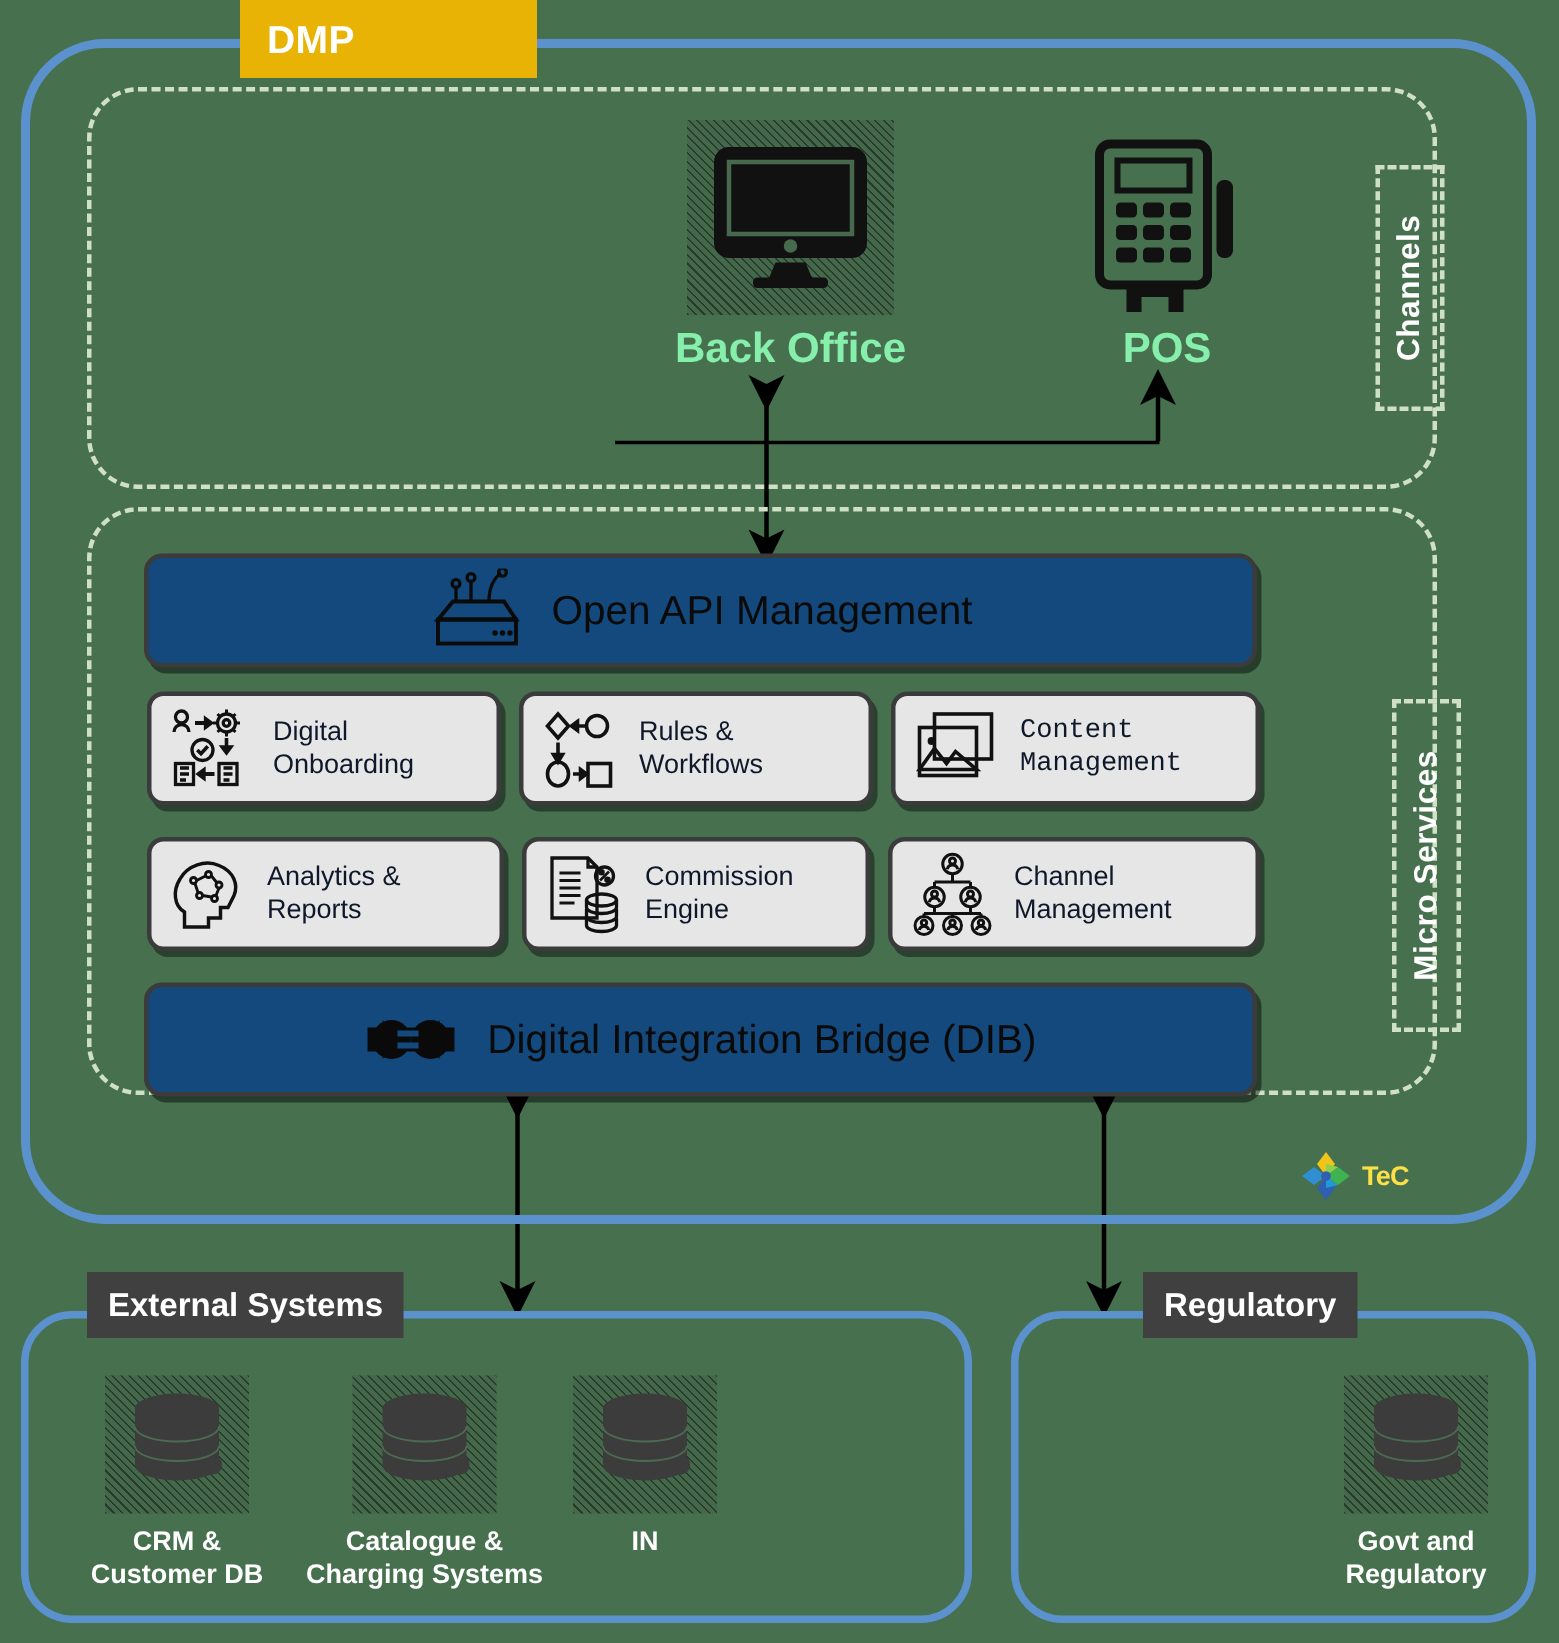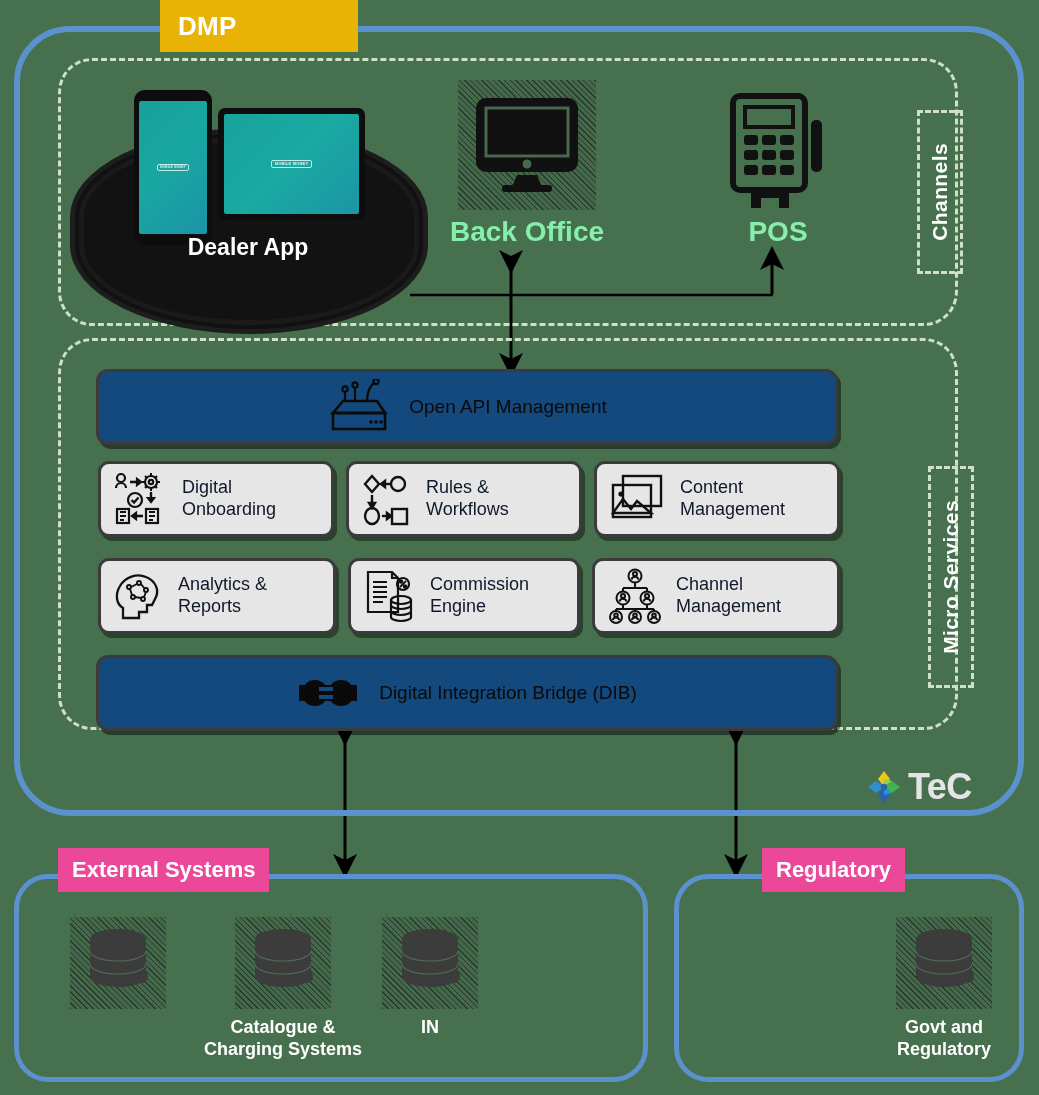--- a/index.html
+++ b/index.html
@@ -109,21 +109,21 @@
   .pos-wrap { left: 716px; top: 92px; width: 124px; height: 164px; }
   .icon-pad { display: flex; align-items: center; justify-content: center; }
 
   
   .bluebar {
     background: #14497d;
     border: 3px solid #3b3b3b;
     border-radius: 12px;
     display: flex; align-items: center; justify-content: center;
     gap: 20px;
-    color: #0a0a0a; font-size: 19px;
+    color: #0a0a0a; font-size: 27px;
     box-shadow: 3px 4px 0 rgba(0,0,0,.45);
   }
   .apibar { left: 96px; top: 369px; width: 742px; height: 76px; }
   .dibbar { left: 96px; top: 655px; width: 742px; height: 76px; }
 
   
   .card {
     background: #e6e6e6;
     border: 3px solid #3b3b3b;
     border-radius: 11px;
@@ -138,40 +138,40 @@
   .card-icon { flex: 0 0 auto; display: flex; align-items: center; justify-content: center; }
 
   
   .bot-box {
     border: 5px solid #5b91cd;
     border-radius: 34px;
   }
   .ext-box { left: 14px; top: 874px; width: 634px; height: 208px; }
   .reg-box { left: 674px; top: 874px; width: 350px; height: 208px; }
   .bot-tag {
-    background: #ec4899;
+    background: #404040;
     height: 44px;
     display: flex; align-items: center; justify-content: center;
     padding: 0 14px;
     color: #ffffff; font-size: 22px; font-weight: 600;
     white-space: nowrap;
   }
   .ext-tag { left: 58px; top: 848px; }
   .reg-tag { left: 762px; top: 848px; }
 
   .db-item { display: flex; flex-direction: column; align-items: center; }
   .db-cap {
     color: #ffffff; font-size: 18px; font-weight: 600;
     line-height: 1.2; text-align: center; margin-top: 8px;
     white-space: pre-line;
   }
 
   
   .tec { left: 866px; top: 766px; display: flex; align-items: center; gap: 6px; }
-  .tec-text { color: #e5e5e5; font-size: 36px; font-weight: bold; letter-spacing: -.5px; }
+  .tec-text { color: #fde047; font-size: 18px; font-weight: bold; letter-spacing: -.5px; }
 </style>
 </head>
 <body>
 
 <div id="root">
 
   <svg class="abs" style="left:0;top:0;width:1039px;height:1095px;pointer-events:none;" viewBox="0 0 1039 1095">
     <defs>
       <marker id="ah" markerWidth="10" markerHeight="10" refX="5" refY="5" orient="auto">
         <path d="M1,1 L9,5 L1,9 L3,5 Z" fill="#000"></path>
@@ -199,34 +199,20 @@
   <div class="abs dmp-box"></div>
 
   <div class="abs dashed channels-panel"></div>
 
   <div class="abs dashed micro-panel"></div>
 
   <div class="abs dmp-tag">
     <span>DMP</span>
   </div>
 
-  <div class="abs dealer-wrap">
-    <div class="abs dealer-blob"></div>
-    <div class="abs phone">
-      <div class="phone-screen">
-        <div class="mm-logo sm">MOBILE MONEY</div>
-      </div>
-    </div>
-    <div class="abs tablet">
-      <div class="tablet-screen">
-        <div class="mm-logo">MOBILE MONEY</div>
-      </div>
-    </div>
-    <div class="abs dealer-caption">Dealer App</div>
-  </div>
 
   <div class="abs backoffice-wrap ch-item">
     <div class="hatch icon-pad" style="width:138px;height:130px;">
       <svg width="112" height="104" viewBox="0 0 112 104">
         <rect x="5" y="5" width="102" height="74" rx="10" fill="#111"></rect>
         <rect x="15" y="15" width="82" height="48" fill="none" stroke="#47694d" stroke-width="3"></rect>
         <circle cx="56" cy="71" r="4.5" fill="#47694d"></circle>
         <path d="M46 82 h20 l5 12 h-30 z" fill="#111"></path>
         <rect x="31" y="92" width="50" height="7" rx="3" fill="#111"></rect>
       </svg>
@@ -324,21 +310,21 @@
           <rect x="31" y="38" width="15" height="15"></rect>
           <path d="M21 45 h6"></path>
             <path d="M26 42 l4 3 l-4 3 z" fill="#111"></path>
         </g>
       </svg>
     </span>
     <span class="card-label">Rules &amp;
 Workflows</span>
   </div>
 
-  <div class="abs card" style="left:594px;top:461px;width:246px;height:76px;">
+  <div class="abs card" style="left:594px;top:461px;width:246px;height:76px;font-family:Liberation Mono, monospace;">
     <span class="card-icon">
       <svg width="58" height="52" viewBox="0 0 58 52">
         <g fill="none" stroke="#111" stroke-width="2.4">
           <rect x="14" y="3" width="38" height="30"></rect>
           <rect x="4" y="12" width="38" height="32"></rect>
           <circle cx="12" cy="21" r="2.6" fill="#111" stroke="none"></circle>
           <path d="M4 40 l10 -14 l8 10 l6 -8 l14 12 z" fill="none"></path>
         </g>
       </svg>
     </span>
@@ -474,20 +460,22 @@
           <path d="M10 27 v12 a28 10 0 0 0 56 0 v-12 z"></path>
           <path d="M10 40 v12 a28 10 0 0 0 56 0 v-12 z"></path>
           <rect x="40" y="45" width="28" height="13" rx="6"></rect>
         </g>
         <g fill="none" stroke="#4c6b52" stroke-width="1.2">
           <path d="M10 26 a28 10 0 0 0 56 0"></path>
             <path d="M10 39 a28 10 0 0 0 56 0"></path>
         </g>
       </svg>
     </div>
+    <div class="db-cap">CRM &amp;
+Customer DB</div>
   </div>
 
   <div class="abs db-item" style="left:196px;top:917px;width:174px;">
     <div class="hatch icon-pad" style="width:96px;height:92px;">
       <svg width="76" height="76" viewBox="0 0 76 76">
         <g fill="#3c3c3c">
           <ellipse cx="38" cy="14" rx="28" ry="10"></ellipse>
           <path d="M10 14 v12 a28 10 0 0 0 56 0 v-12 z"></path>
           <path d="M10 27 v12 a28 10 0 0 0 56 0 v-12 z"></path>
           <path d="M10 40 v12 a28 10 0 0 0 56 0 v-12 z"></path>

